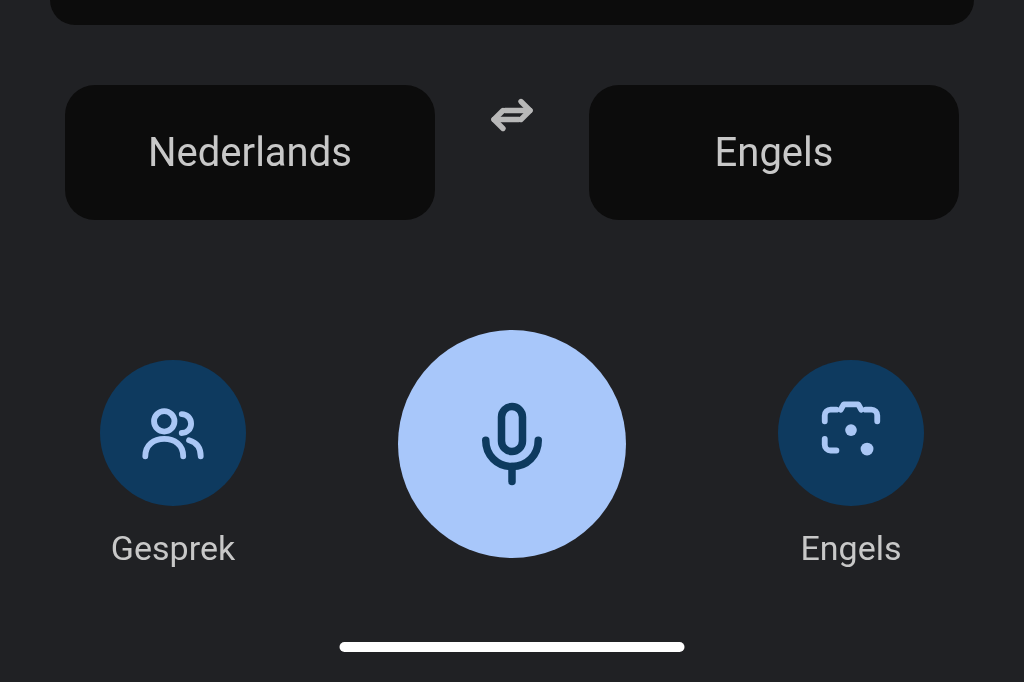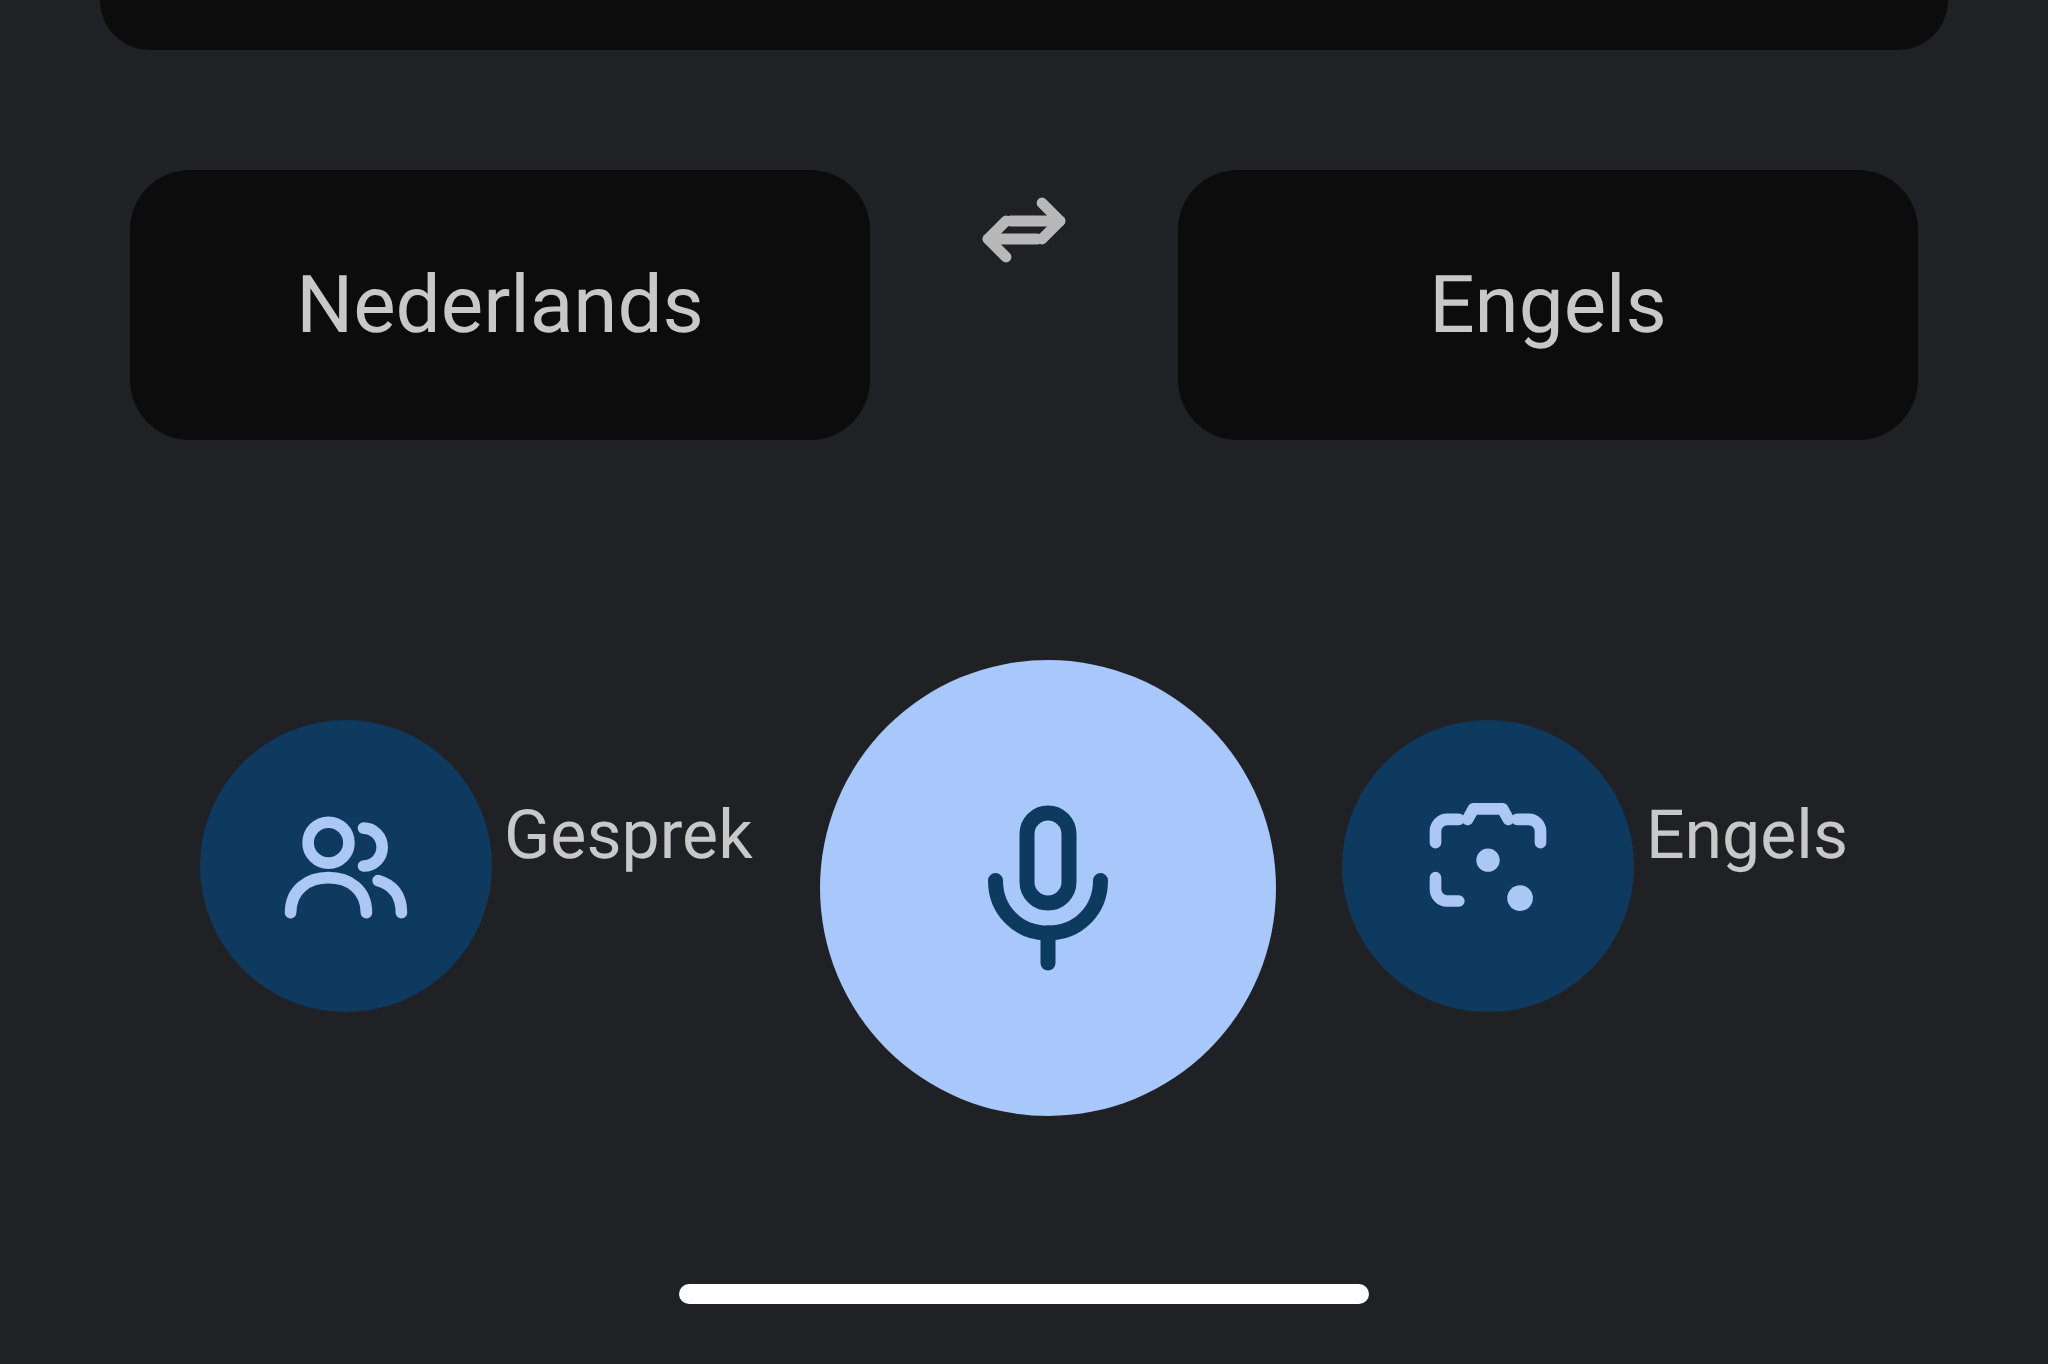--- a/index.html
+++ b/index.html
@@ -63,23 +63,23 @@
       position: absolute;
       top: 330px;
       left: 100px;
       right: 100px;
       display: flex;
       align-items: flex-start;
       justify-content: space-between;
     }
     .action-item {
       display: flex;
-      flex-direction: row;
+      flex-direction: column;
       align-items: center;
-      gap: 6px;
+      gap: 22px;
     }
     .small-circle {
       width: 146px;
       height: 146px;
       border-radius: 50%;
       background: #0e3a5f;
       display: flex;
       align-items: center;
       justify-content: center;
       cursor: pointer;

